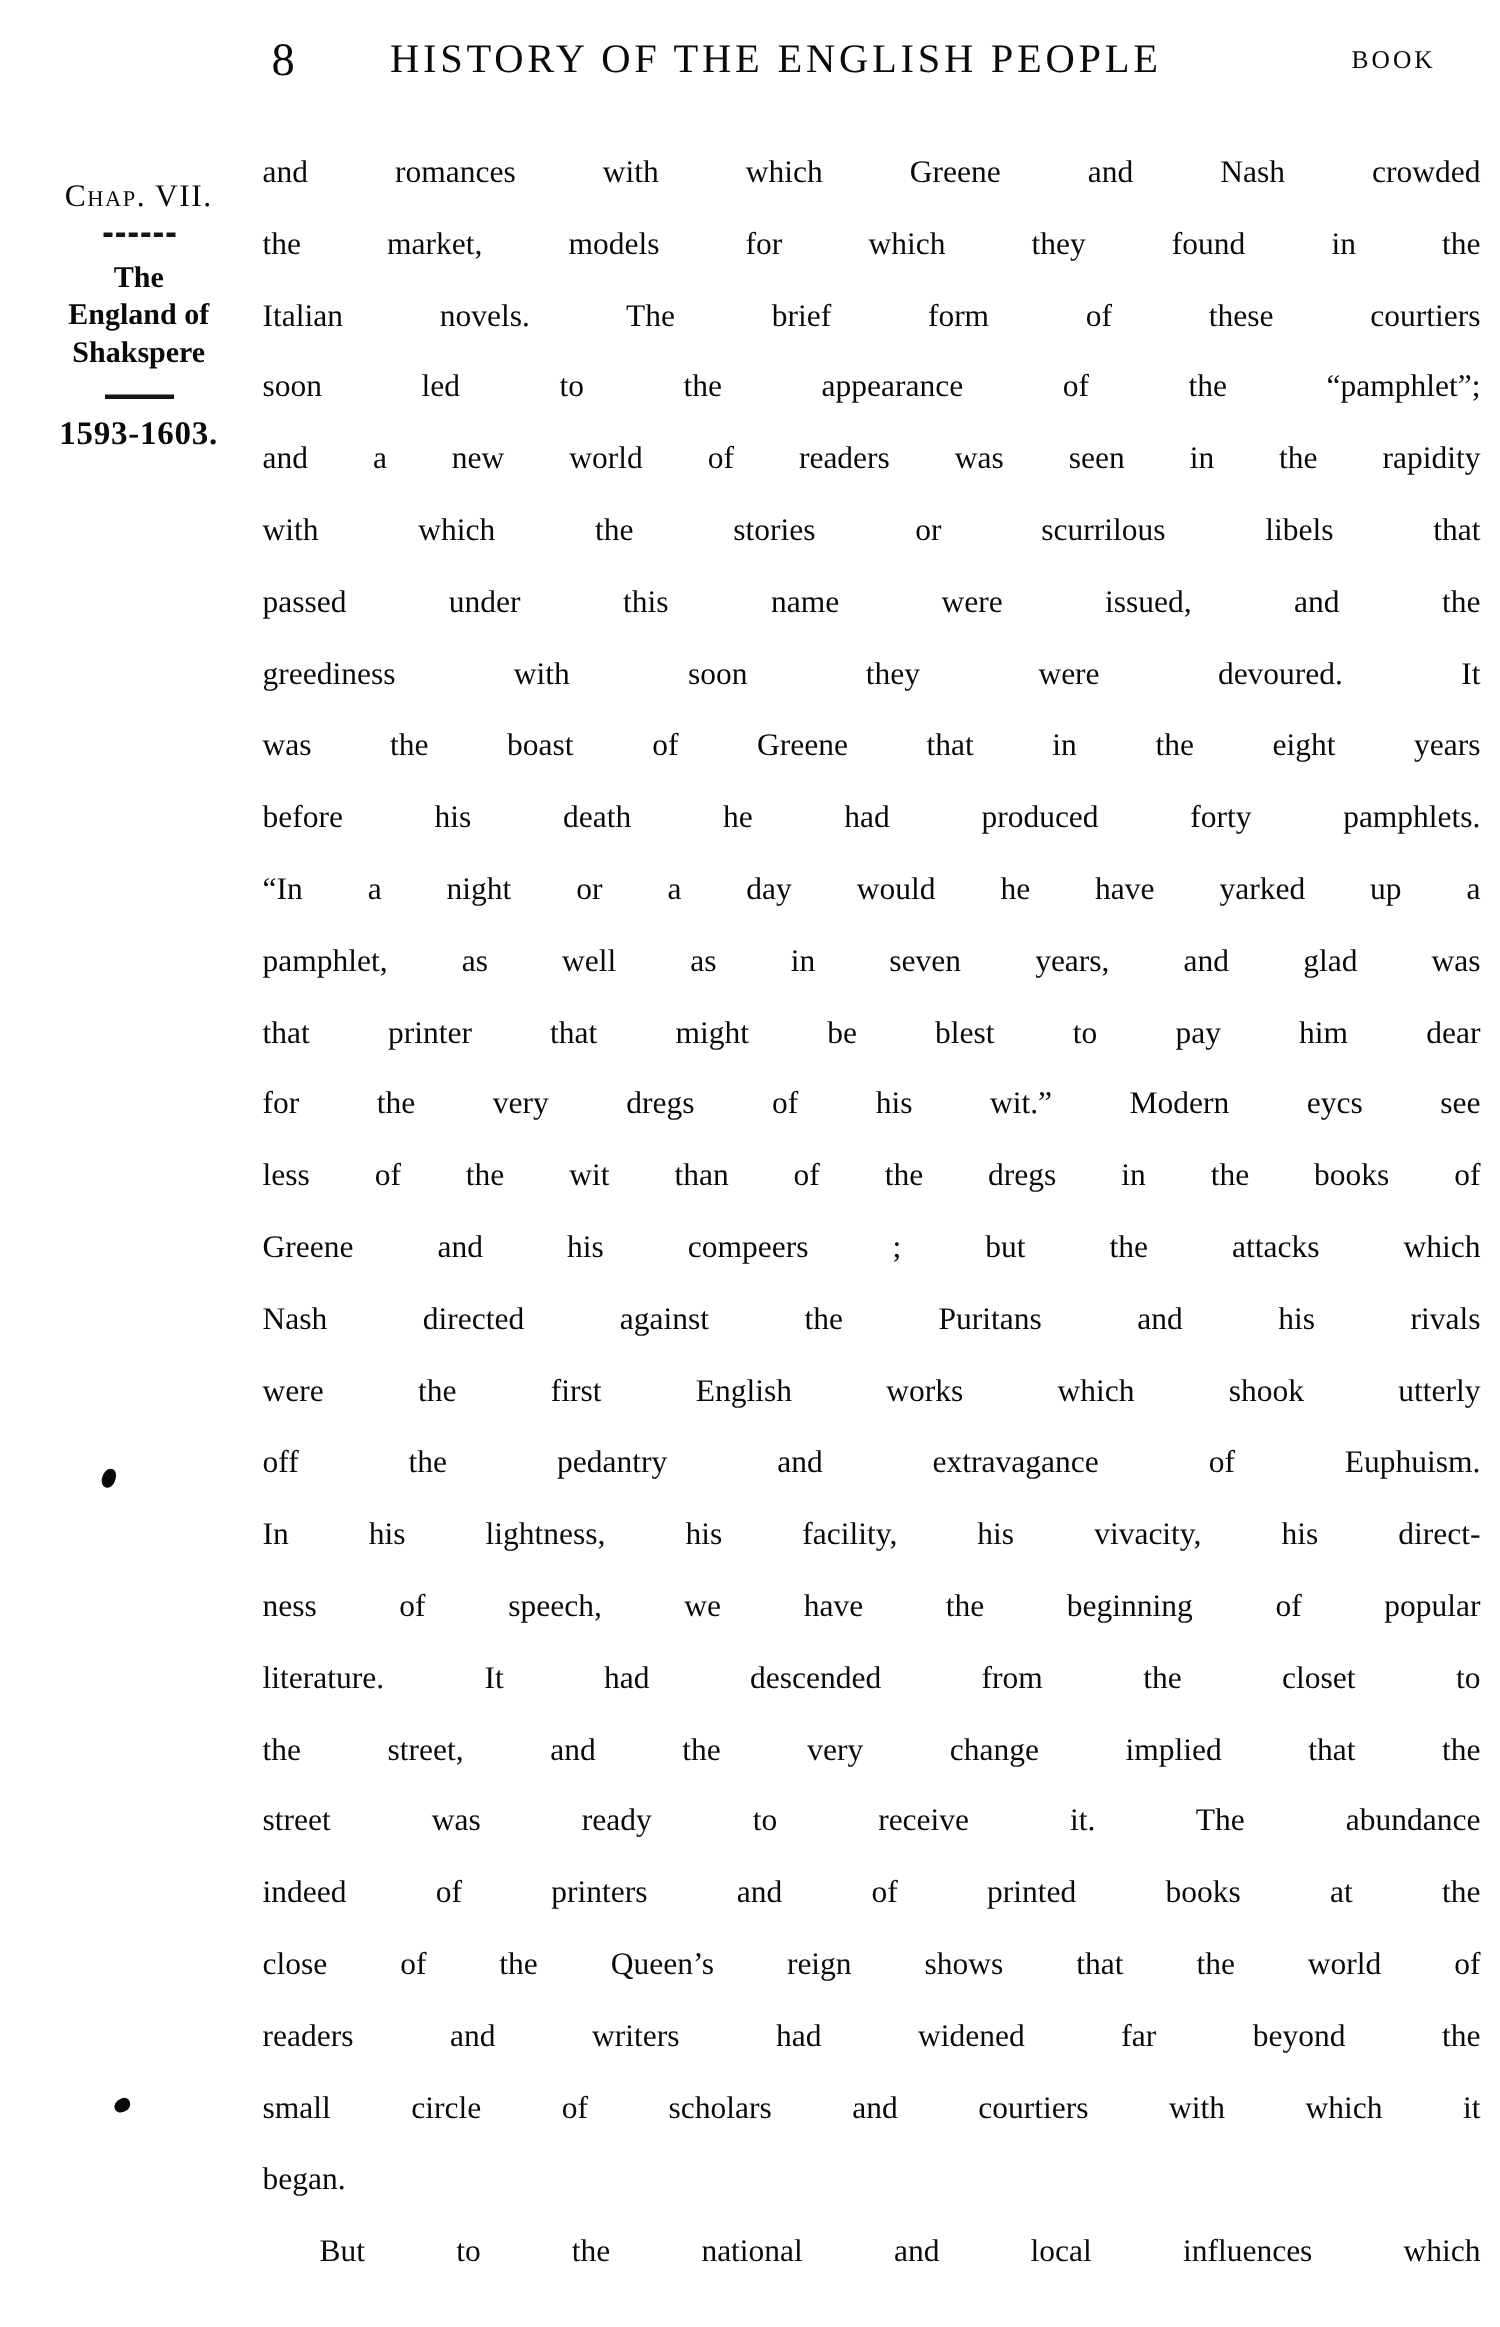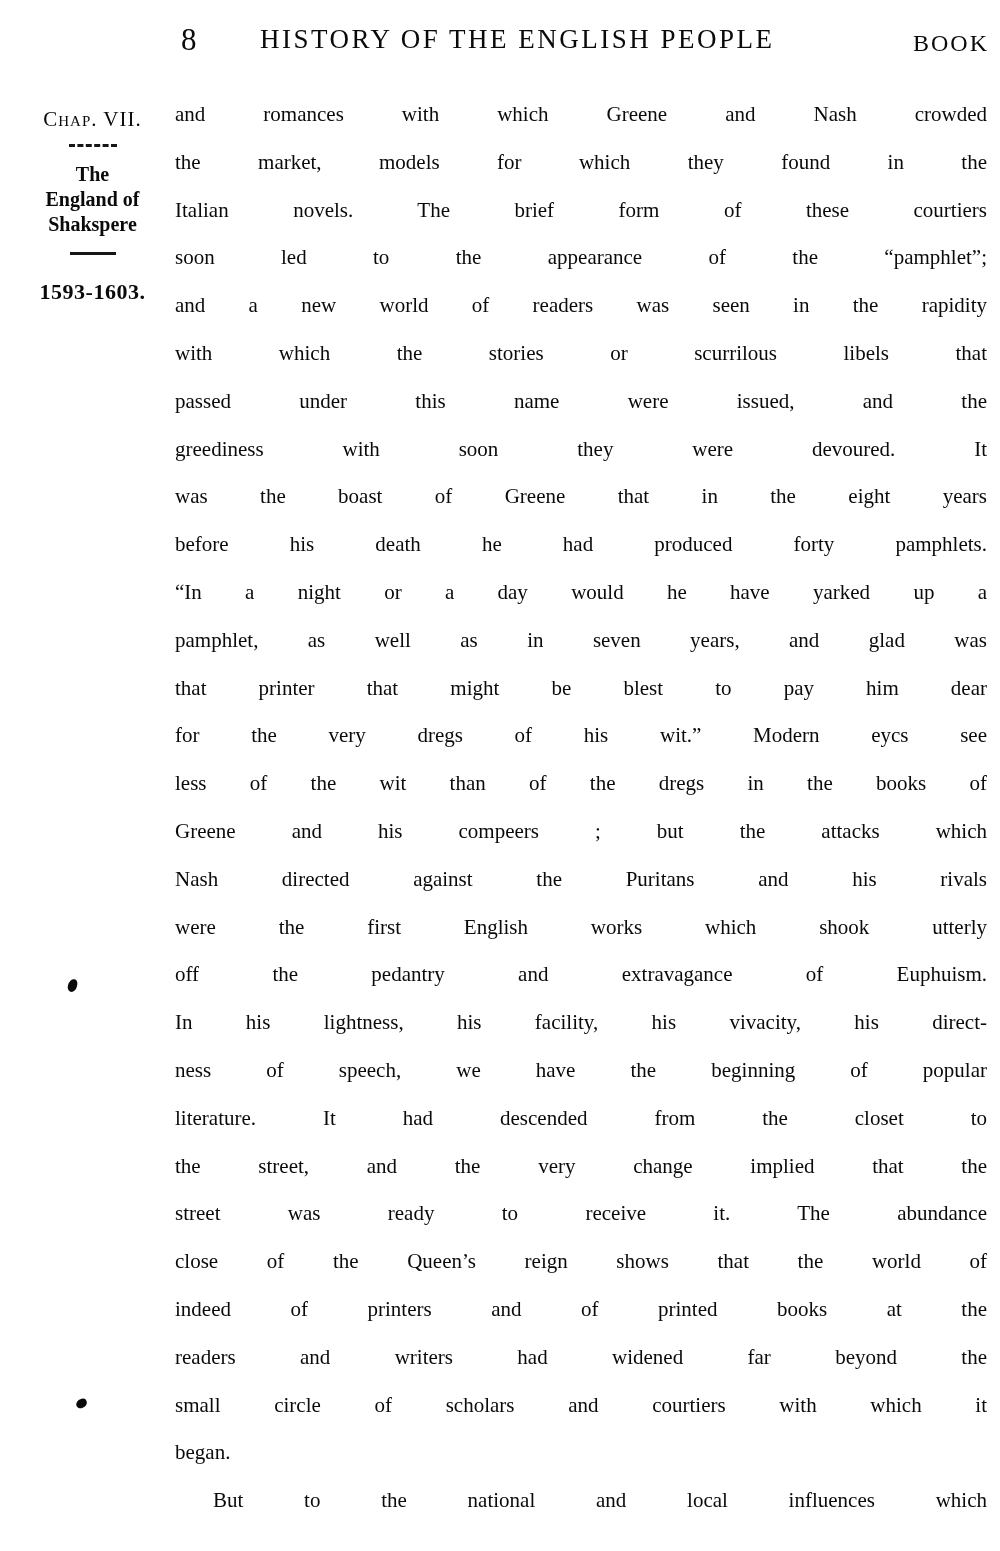--- a/index.html
+++ b/index.html
@@ -20,38 +20,38 @@
     position: absolute; left: 181px; top: 22px;
     font-size: 31px; font-weight: normal;
   }
   .running-title {
     position: absolute; left: 260px; top: 24px; width: 640px;
     text-align: left; font-size: 27px; letter-spacing: 2.5px;
     white-space: nowrap;
   }
   .book-label {
     position: absolute; left: 901px; top: 30px;
-    font-size: 24px; letter-spacing: 2px; margin-left: 12px;
+    font-size: 17px; letter-spacing: 2px;
   }
 
   
   .margin-notes {
-    position: absolute; left: 20px; top: 106px; width: 145px;
+    position: absolute; left: 20px; top: 117px; width: 145px;
     text-align: center;
   }
   .chapter-label {
     font-size: 21px; font-variant: small-caps; letter-spacing: 1px;
     line-height: 26px;
   }
   .rule { height: 0; margin: 0 auto; }
   .rule-dashed { width: 48px; border-top: 3px dashed #161616; margin-top: 12px; }
   .rule-solid  { width: 46px; border-top: 3px solid  #161616; margin-top: 15px; }
   .margin-note { font-weight: bold; font-size: 20px; line-height: 25px; }
   .margin-note.first { margin-top: 15px; }
-  .date-range { font-weight: bold; font-size: 22px; margin-top: 24px; letter-spacing: 0.5px; }
+  .date-range { font-weight: bold; font-size: 22px; margin-top: 10px; letter-spacing: 0.5px; }
 
   
   .body-text {
     position: absolute; left: 175px; top: 91px; width: 812px;
     font-size: 21px; line-height: 47.8px;
   }
   .line {
     text-align: justify;
     text-align-last: justify;
     -moz-text-align-last: justify;
@@ -107,22 +107,22 @@
     <div class="line">less of the wit than of the dregs in the books of</div>
     <div class="line">Greene and his compeers ;  but the attacks which</div>
     <div class="line">Nash directed against the Puritans and his rivals</div>
     <div class="line">were the first English works which shook utterly</div>
     <div class="line">off the pedantry and extravagance of Euphuism.</div>
     <div class="line">In his lightness, his facility, his vivacity, his direct-</div>
     <div class="line">ness of speech, we have the beginning of popular</div>
     <div class="line">literature.  It had descended from the closet to</div>
     <div class="line">the street, and the very change implied that the</div>
     <div class="line">street was ready to receive it.  The abundance</div>
+    <div class="line">indeed of printers and of printed books at the</div>
     <div class="line">close of the Queen’s reign shows that the world of</div>
-    <div class="line">indeed of printers and of printed books at the</div>
     <div class="line">readers and writers had widened far beyond the</div>
     <div class="line">small circle of scholars and courtiers with which it</div>
     <div class="line endpara">began.</div>
     <div class="line indent">But to the national and local influences which</div>
   </main>
 
   <div class="speck speck-1"></div>
   <div class="speck speck-2"></div>
 
 </div>

